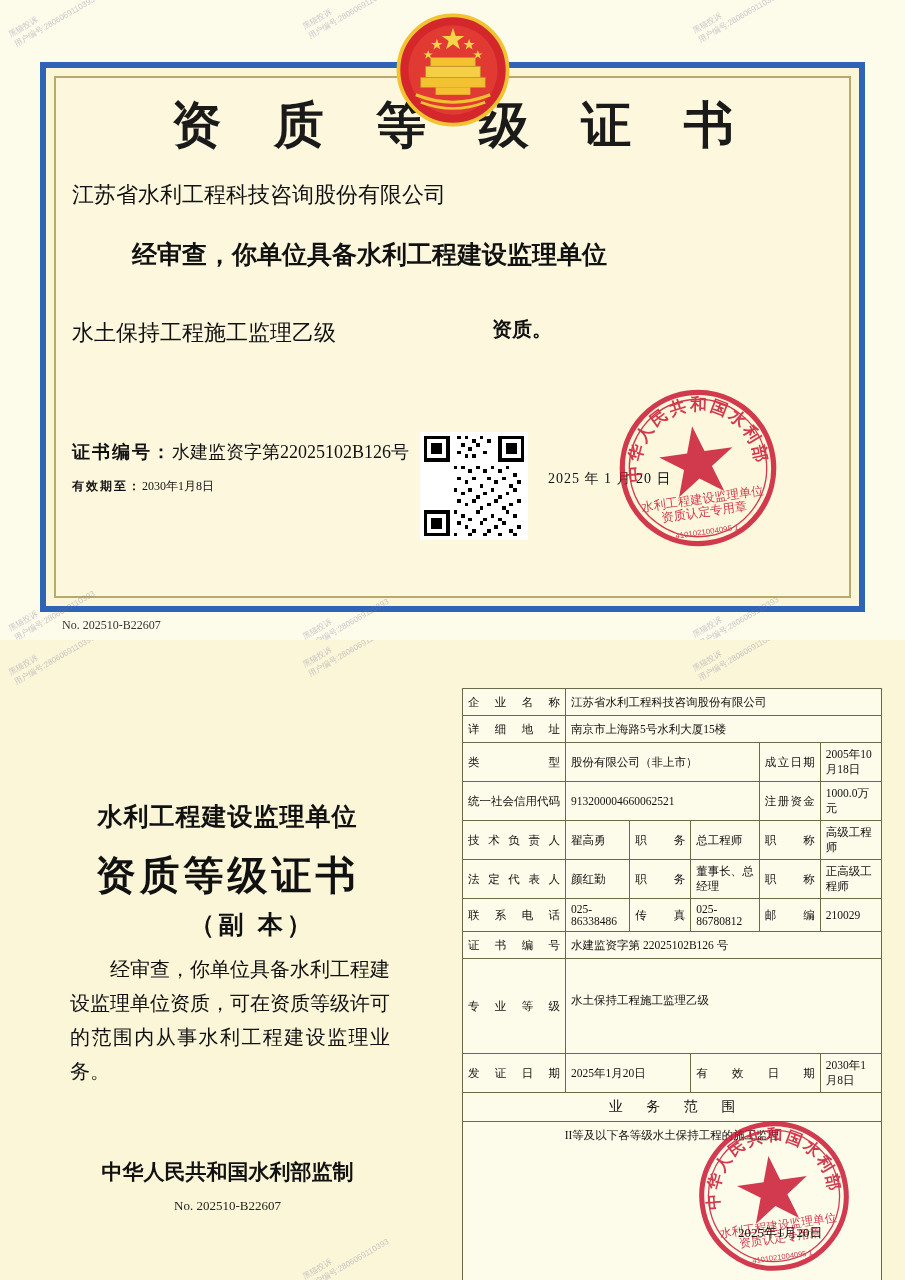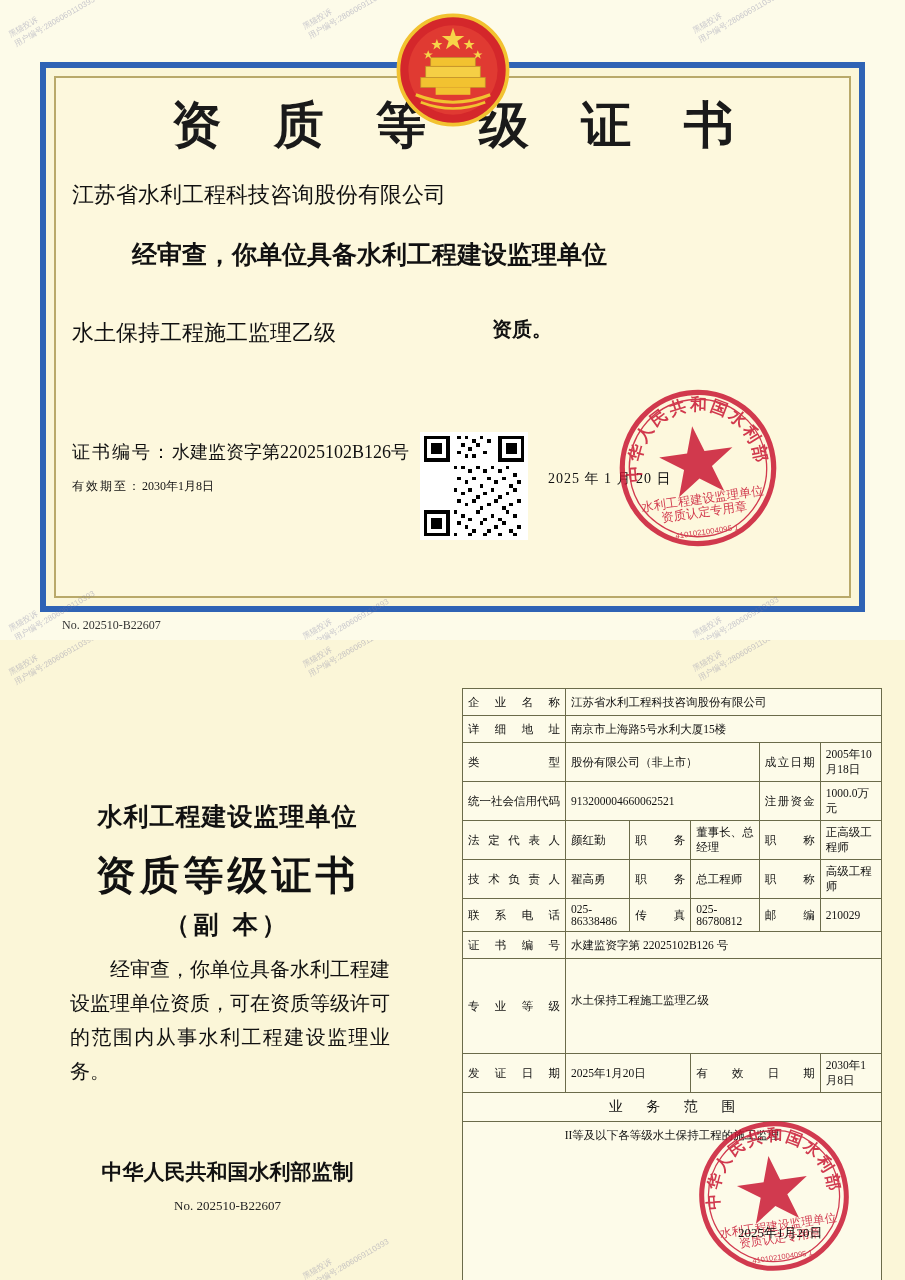--- a/index.html
+++ b/index.html
@@ -101,21 +101,21 @@
     font-size: 18px;
     color: #111;
   }
   .cert-valid-row {
     position: absolute;
     top: 478px;
     left: 72px;
     font-size: 12px;
     color: #111;
   }
-  .lbl-bold { font-weight: normal; letter-spacing: 2px; }
+  .lbl-bold { font-weight: bold; letter-spacing: 2px; }
   .qr {
     position: absolute;
     left: 420px;
     top: 432px;
     width: 108px;
     height: 108px;
     background: #fff;
   }
   .cert-date {
     position: absolute;
@@ -180,20 +180,21 @@
   }
   .bt-line3 {
     position: absolute;
     top: 268px;
     width: 455px;
     text-align: center;
     font-size: 25px;
     font-weight: bold;
     color: #111;
     letter-spacing: 4px;
+    margin-left: 25px;
   }
   .bt-para {
     position: absolute;
     top: 312px;
     left: 70px;
     width: 320px;
     font-size: 20px;
     line-height: 34px;
     color: #111;
     text-indent: 40px;
@@ -498,34 +499,34 @@
         <td class="k2">成立日期</td>
         <td>2005年10月18日</td>
       </tr>
       <tr>
         <td class="k">统一社会信用代码</td>
         <td colspan="3">913200004660062521</td>
         <td class="k2">注册资金</td>
         <td>1000.0万元</td>
       </tr>
       <tr>
+        <td class="k">技术负责人</td>
+        <td>翟高勇</td>
+        <td class="k2">职务</td>
+        <td>总工程师</td>
+        <td class="k2">职称</td>
+        <td>高级工程师</td>
+      </tr>
+      <tr>
         <td class="k">法定代表人</td>
         <td>颜红勤</td>
         <td class="k2">职务</td>
         <td>董事长、总经理</td>
         <td class="k2">职称</td>
         <td>正高级工程师</td>
-      </tr>
-      <tr>
-        <td class="k">技术负责人</td>
-        <td>翟高勇</td>
-        <td class="k2">职务</td>
-        <td>总工程师</td>
-        <td class="k2">职称</td>
-        <td>高级工程师</td>
       </tr>
       <tr>
         <td class="k">联系电话</td>
         <td>025-86338486</td>
         <td class="k2">传真</td>
         <td>025-86780812</td>
         <td class="k2">邮编</td>
         <td>210029</td>
       </tr>
       <tr>

